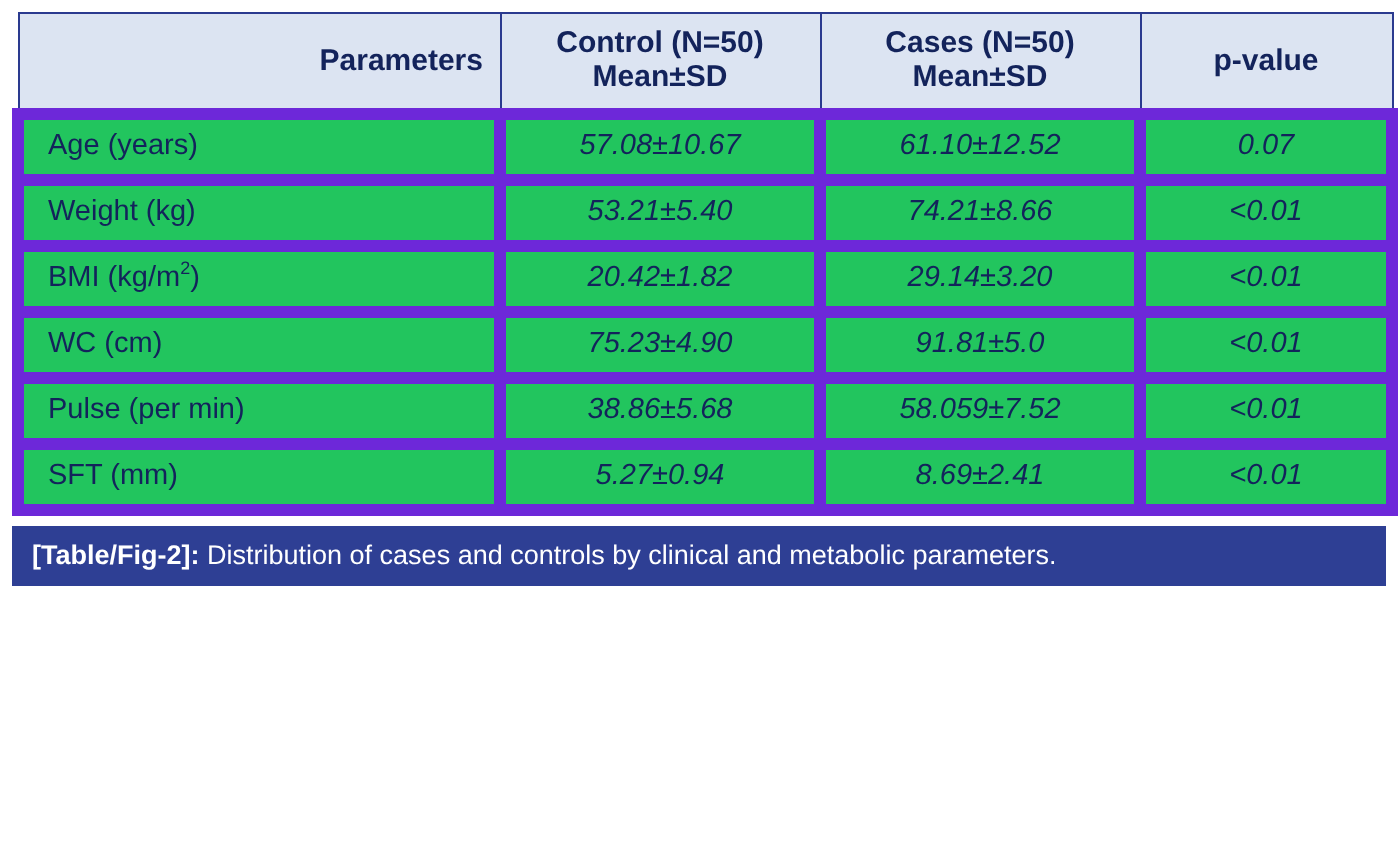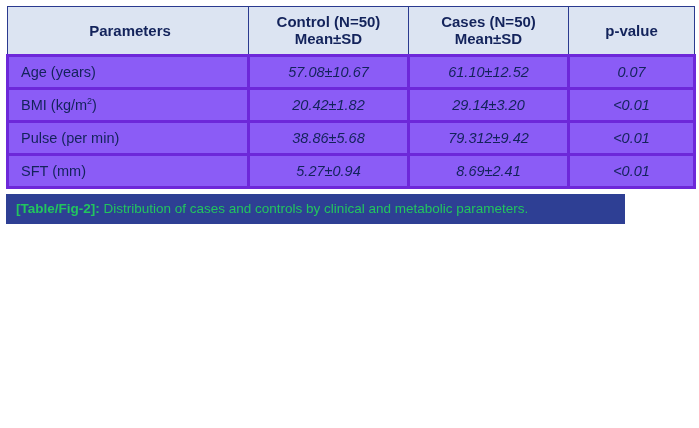--- a/index.html
+++ b/index.html
@@ -38,57 +38,57 @@
     font-size: 15px;
     font-weight: bold;
     border: 1px solid #2a3a8f;
     padding: 6px 8px;
     height: 46px;
     box-sizing: border-box;
     vertical-align: middle;
     line-height: 1.15;
   }
   thead th.left {
-    text-align: center;
+    text-align: right;
     padding-left: 12px;
   }
   thead th.center {
     text-align: center;
   }
   thead th .line {
     display: block;
   }
   tbody td {
-    border: 3px solid #6d28d9;
+    border: 6px solid #6d28d9;
     font-size: 14.5px;
     color: #13235b;
     height: 33px;
     box-sizing: border-box;
     padding: 3px 8px;
     vertical-align: middle;
-    background: #8b5cf6;
+    background: #22c55e;
   }
   tbody td.param {
     text-align: left;
     padding-left: 12px;
   }
   tbody td.val {
     text-align: center;
     font-style: italic;
   }
   sup {
     font-size: 9px;
     vertical-align: super;
     line-height: 0;
   }
   .caption-bar {
-    width: 619px;
+    width: 687px;
     box-sizing: border-box;
     background: #2e3f94;
-    color: #22c55e;
+    color: #ffffff;
     font-size: 13.5px;
     padding: 7px 10px 7px 10px;
     margin-top: 5px;
     line-height: 1.2;
     white-space: nowrap;
     overflow: hidden;
   }
   .caption-bar .label {
     font-weight: bold;
   }
@@ -129,33 +129,45 @@
     <tbody>
 
       <tr>
         <td class="param"><span>Age (years)</span></td>
         <td class="val">57.08±10.67</td>
         <td class="val">61.10±12.52</td>
         <td class="val">0.07</td>
       </tr>
 
 
+      <tr>
+        <td class="param"><span>Weight (kg)</span></td>
+        <td class="val">53.21±5.40</td>
+        <td class="val">74.21±8.66</td>
+        <td class="val">&lt;0.01</td>
+      </tr>
 
       <tr>
         <td class="param"><span>BMI (kg/m</span><sup>2</sup><span>)</span></td>
         <td class="val">20.42±1.82</td>
         <td class="val">29.14±3.20</td>
         <td class="val">&lt;0.01</td>
       </tr>
 
+      <tr>
+        <td class="param"><span>WC (cm)</span></td>
+        <td class="val">75.23±4.90</td>
+        <td class="val">91.81±5.0</td>
+        <td class="val">&lt;0.01</td>
+      </tr>
 
       <tr>
         <td class="param"><span>Pulse (per min)</span></td>
         <td class="val">38.86±5.68</td>
-        <td class="val">79.312±9.42</td>
+        <td class="val">58.059±7.52</td>
         <td class="val">&lt;0.01</td>
       </tr>
 
 
 
       <tr>
         <td class="param"><span>SFT (mm)</span></td>
         <td class="val">5.27±0.94</td>
         <td class="val">8.69±2.41</td>
         <td class="val">&lt;0.01</td>

